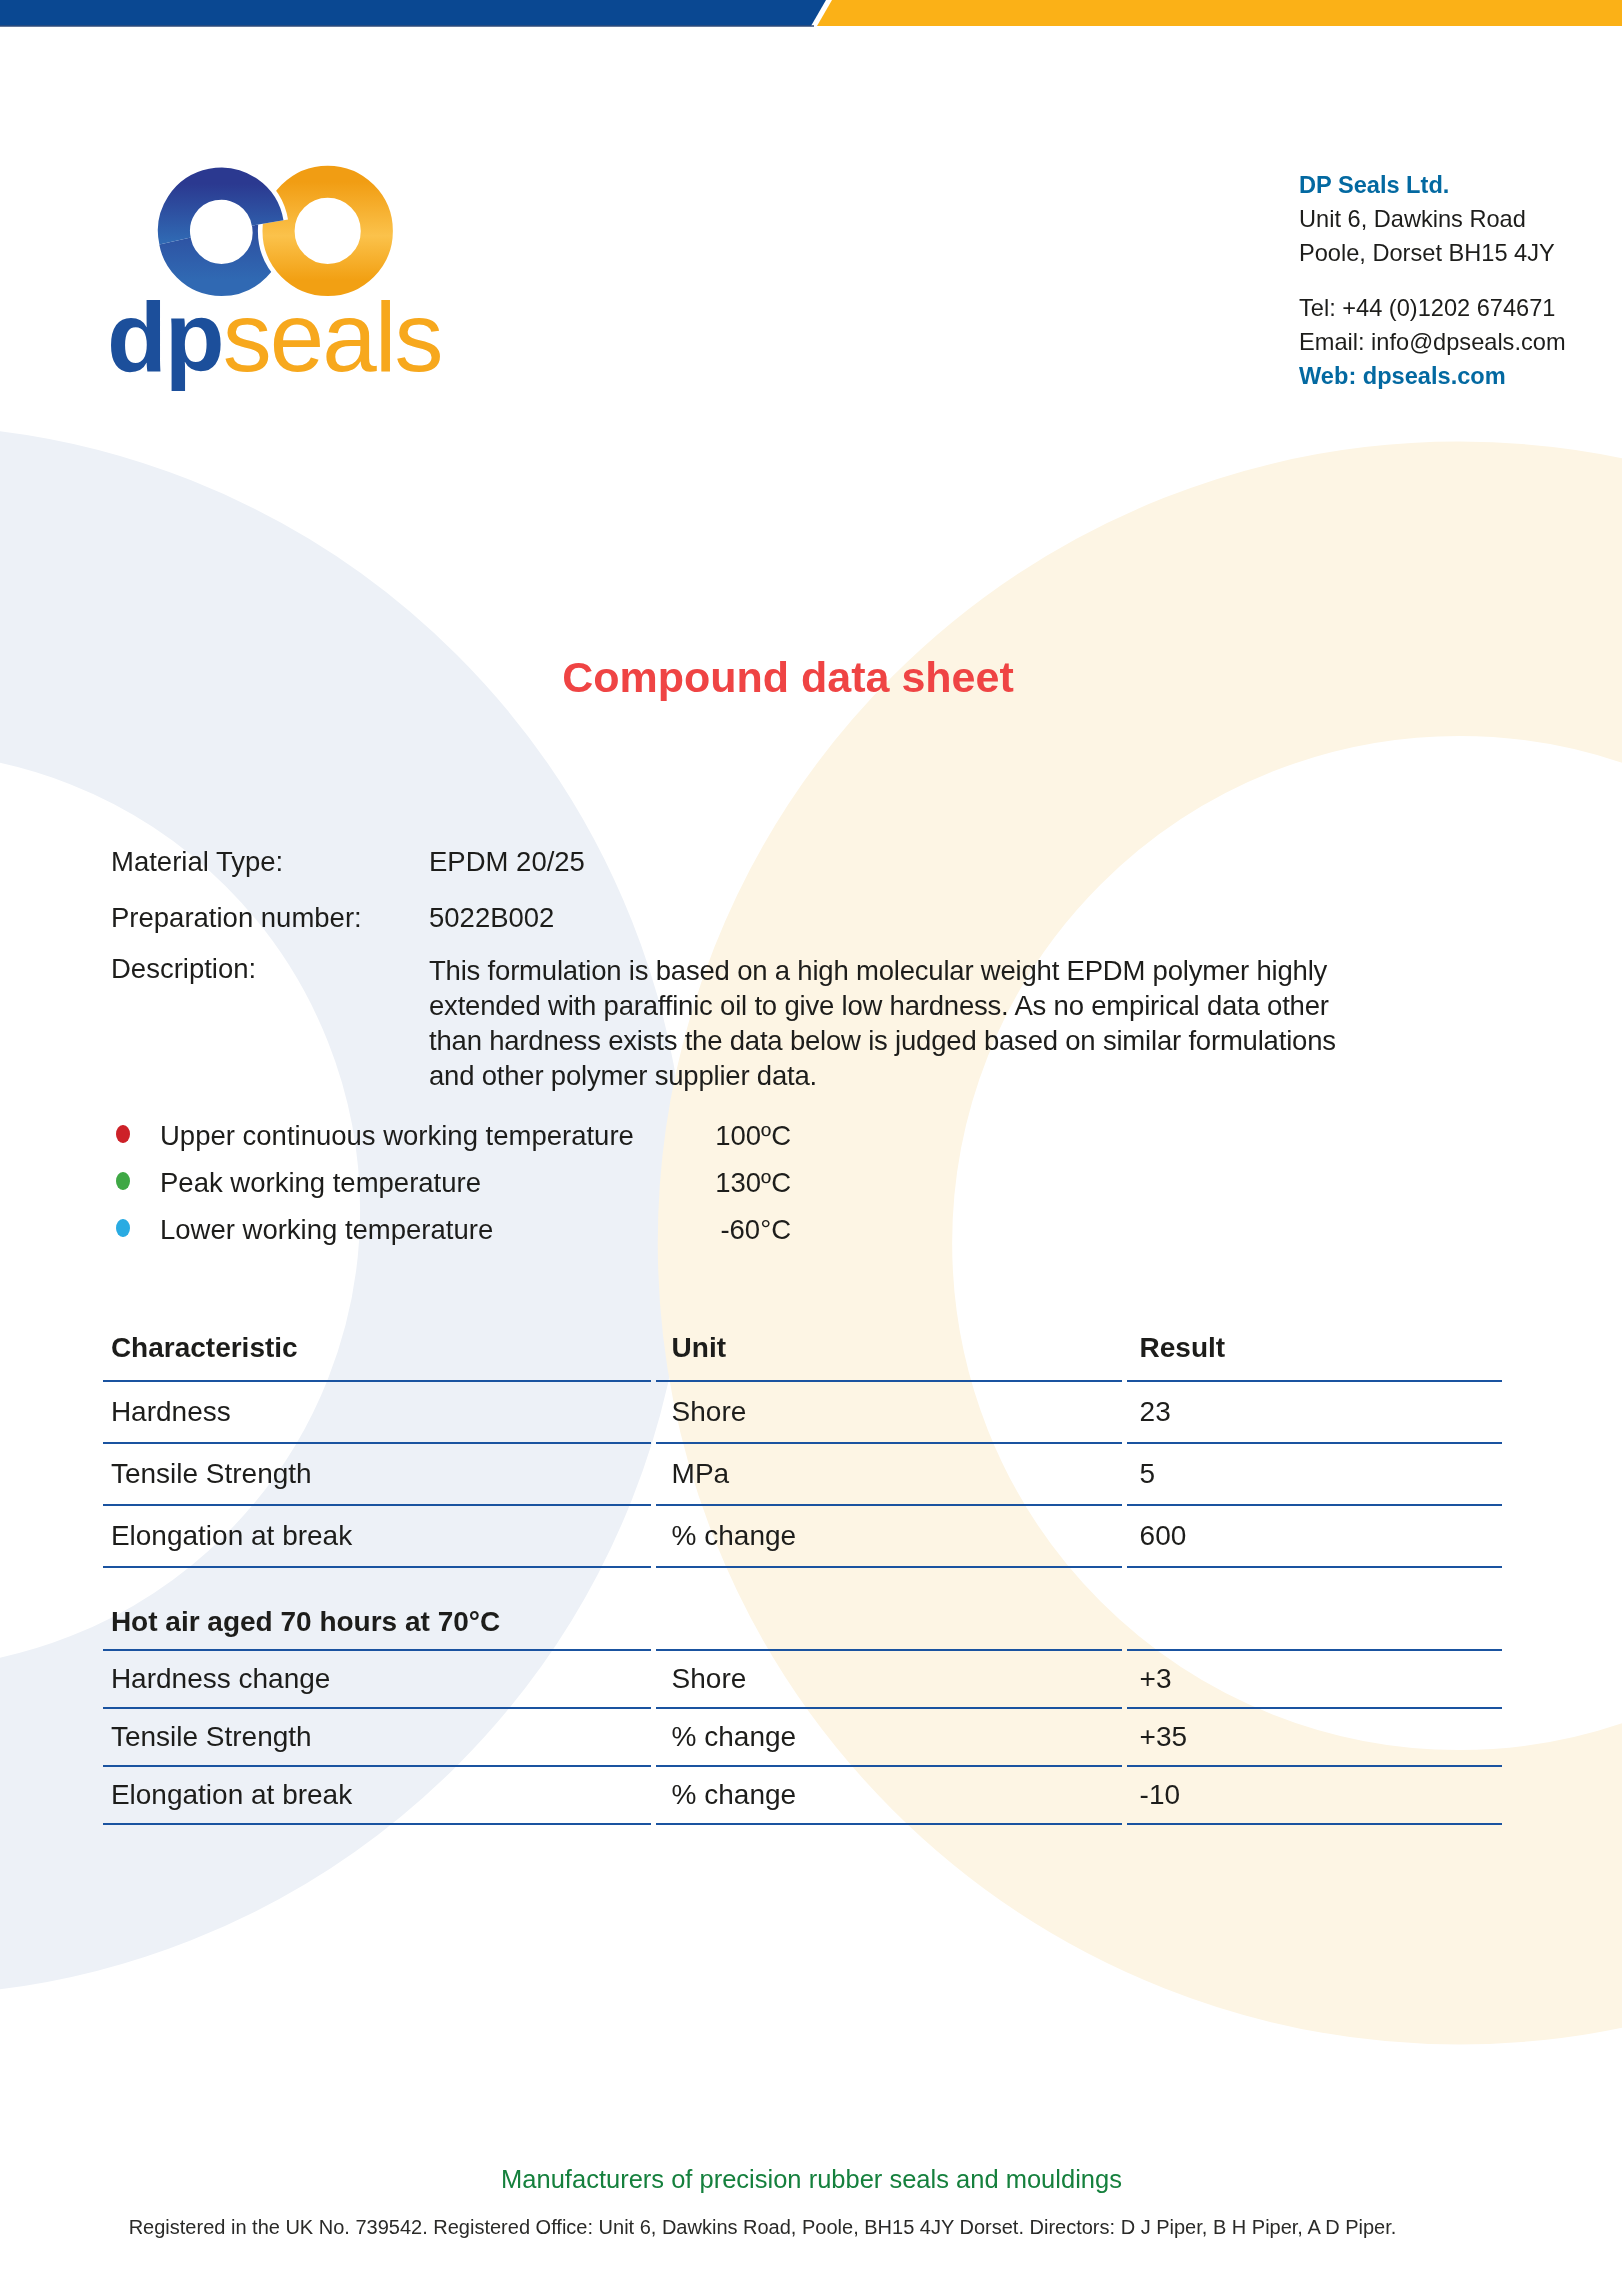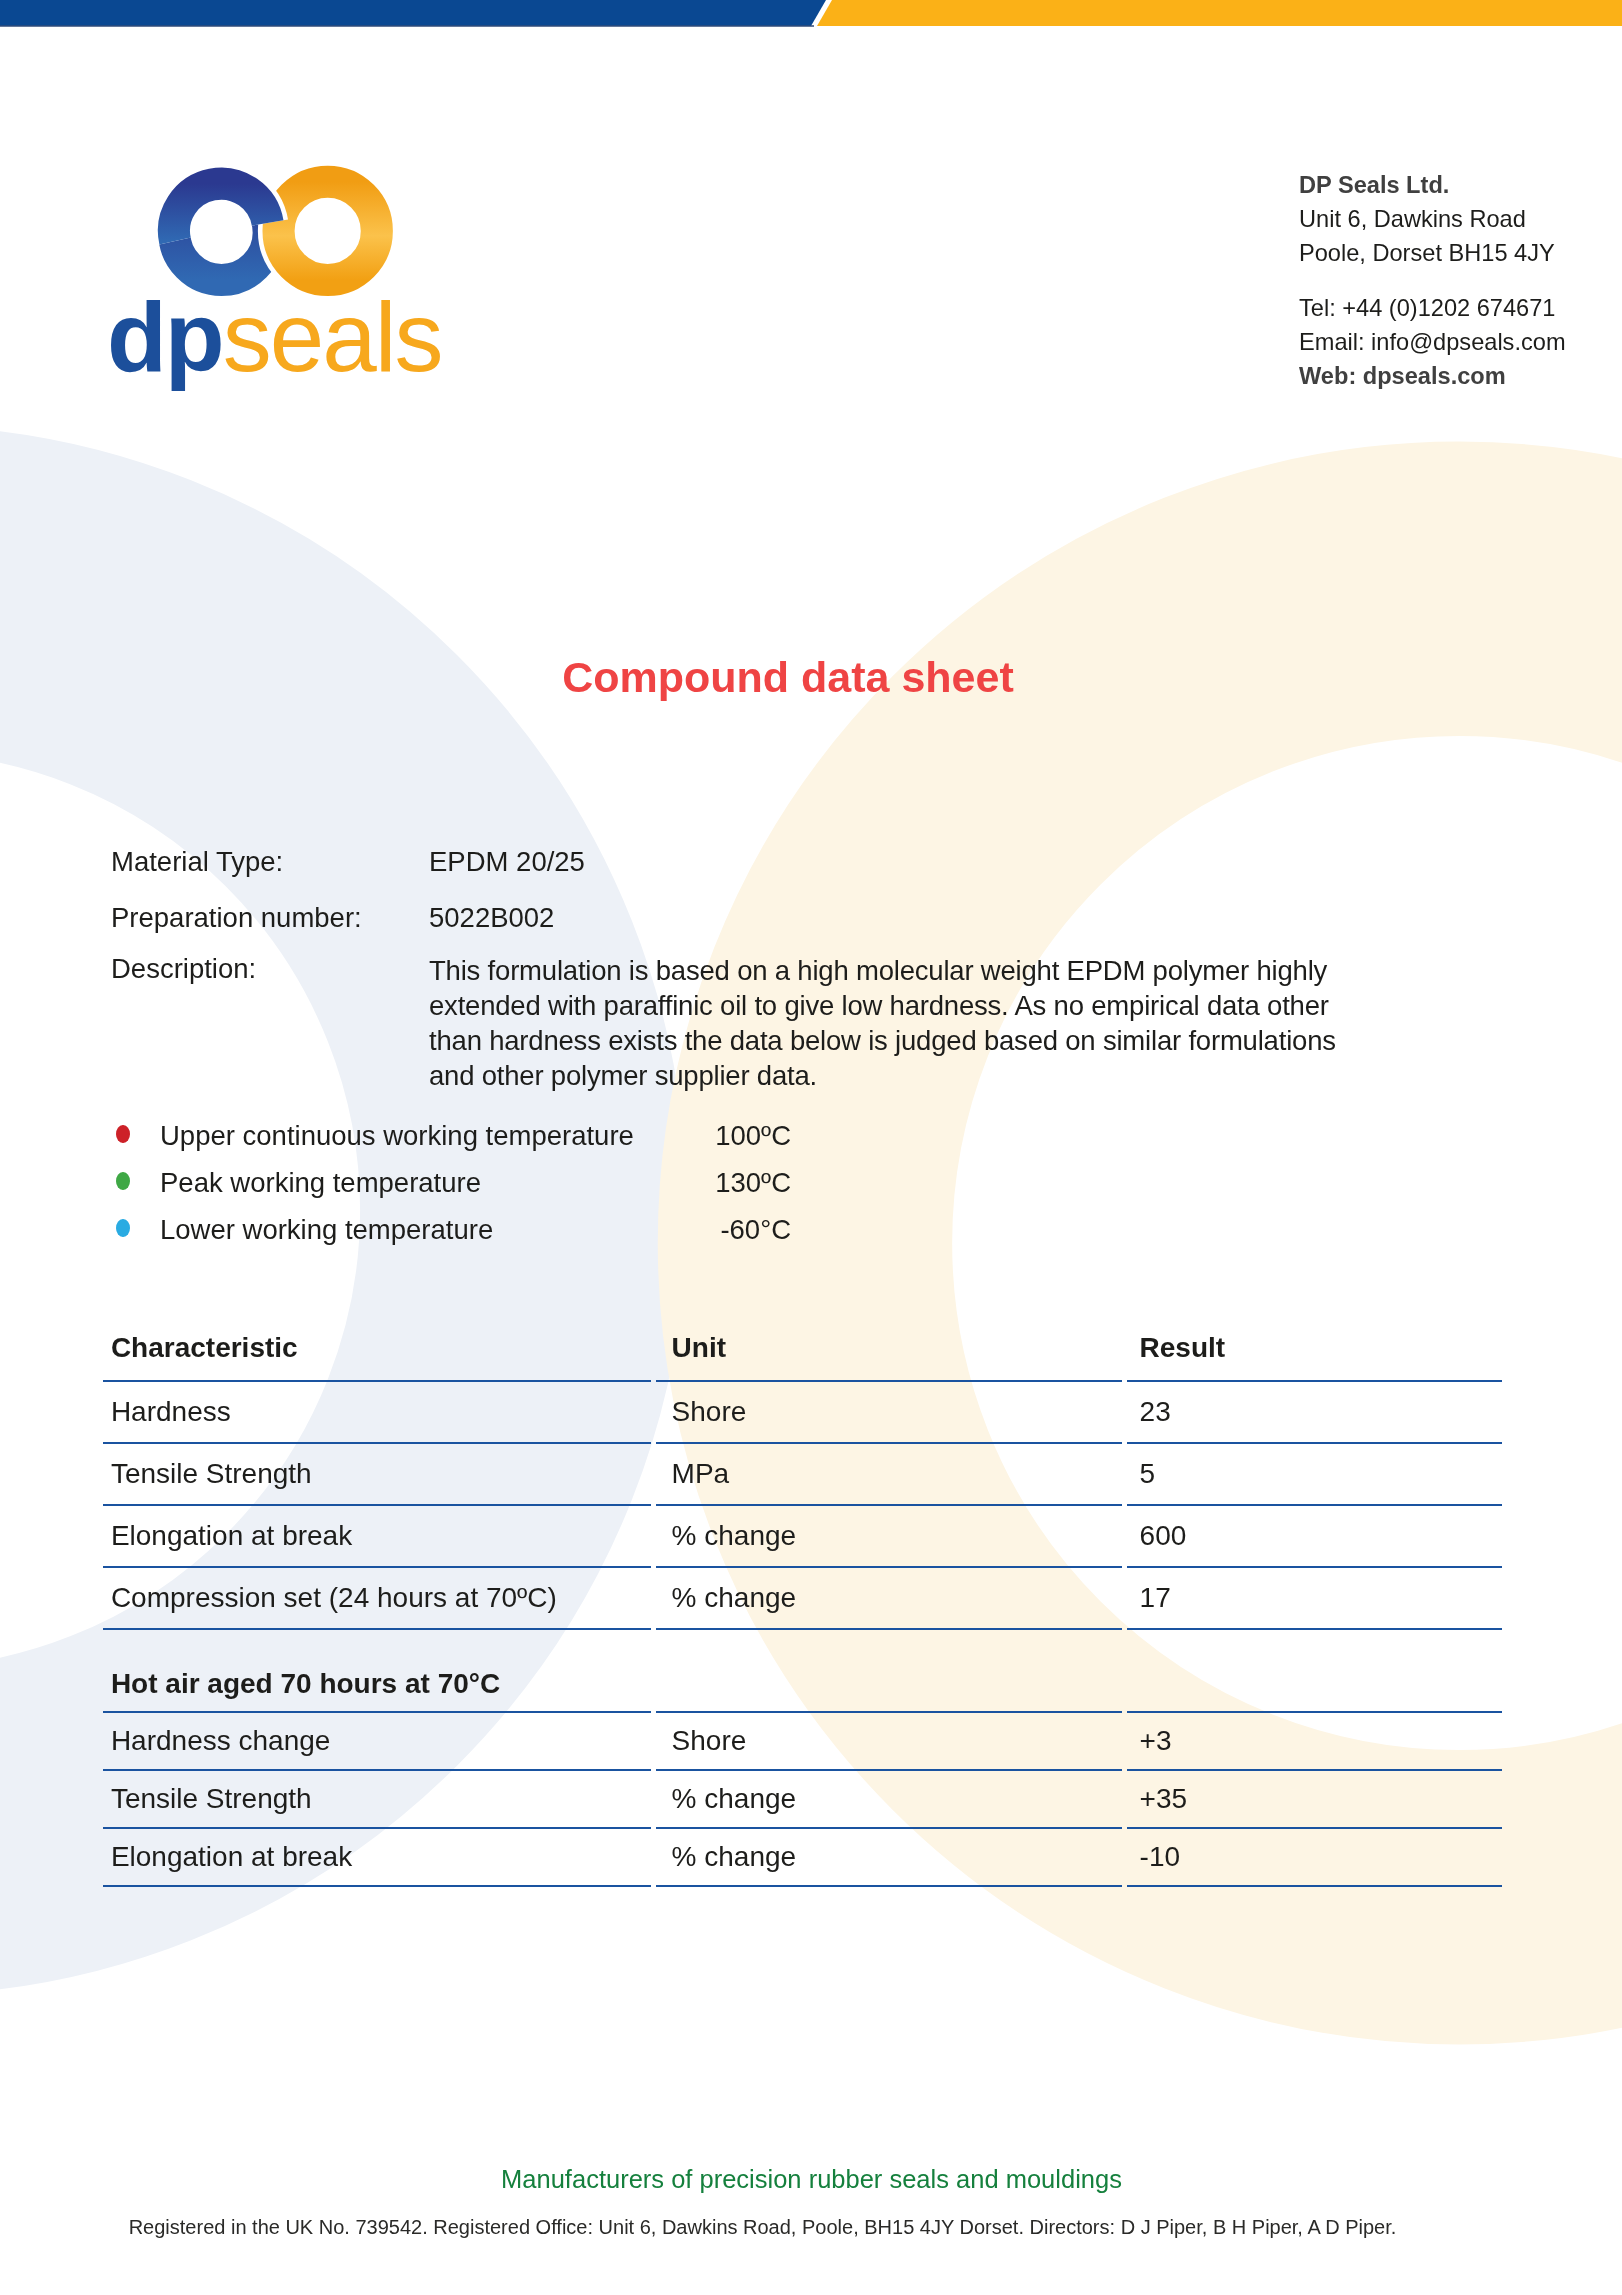--- a/index.html
+++ b/index.html
@@ -17,21 +17,21 @@
     clip-path:polygon(832px 0,1623px 0,1623px 26px,817px 26px);}
 
   
   .logo-rings{position:absolute;left:156px;top:164px;width:249px;height:139px;}
   .logo-text{position:absolute;left:107px;top:288px;font-size:98px;line-height:98px;letter-spacing:-2px;white-space:nowrap;}
   .logo-text .dp{font-weight:bold;color:#1c4f9b;}
   .logo-text .seals{font-weight:normal;color:#f7a81d;}
 
   
   .contact{position:absolute;left:1299px;top:168px;font-size:23.6px;line-height:34px;color:#1d1d1b;}
-  .contact .blue{color:#404040;font-weight:bold;}
+  .contact .blue{color:#0369a1;font-weight:bold;}
   .contact .grp-gap{margin-top:21px;}
   .contact div{white-space:nowrap;}
 
   
   .doc-title{position:absolute;left:103px;top:653px;width:1370px;text-align:center;
     font-size:43px;font-weight:bold;color:#ef4444;}
 
   
   .info-row{position:absolute;left:0;width:1623px;font-size:27.5px;}
   .info-label{position:absolute;left:111px;white-space:nowrap;}
@@ -164,25 +164,20 @@
           <td class="c1 cell">Tensile Strength</td>
           <td class="c2 cell">MPa</td>
           <td class="c3 cell">5</td>
         </tr>
         <tr>
           <td class="c1 cell">Elongation at break</td>
           <td class="c2 cell">% change</td>
           <td class="c3 cell">600</td>
         </tr>
         <tr>
-          <td class="c1 cell">Compression set (24 hours at 70ºC)</td>
-          <td class="c2 cell">% change</td>
-          <td class="c3 cell">17</td>
-        </tr>
-        <tr>
           <td class="c1 section">Hot air aged 70 hours at 70°C</td>
           <td class="c2 section"></td>
           <td class="c3 section"></td>
         </tr>
         <tr>
           <td class="c1 cell2">Hardness change</td>
           <td class="c2 cell2">Shore</td>
           <td class="c3 cell2">+3</td>
         </tr>
         <tr>

